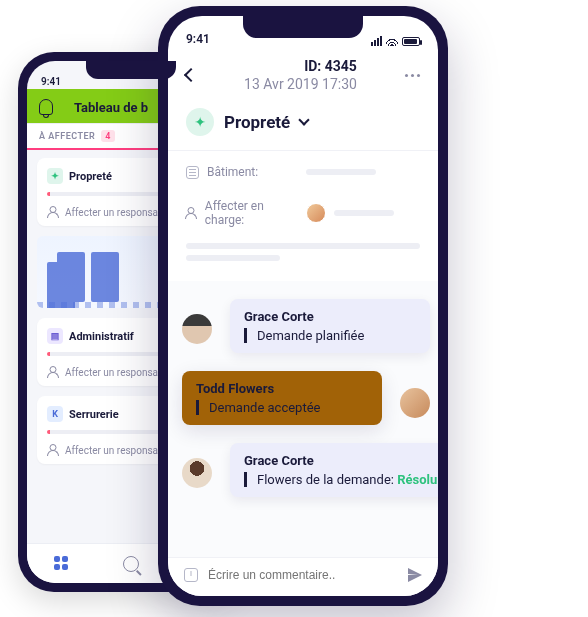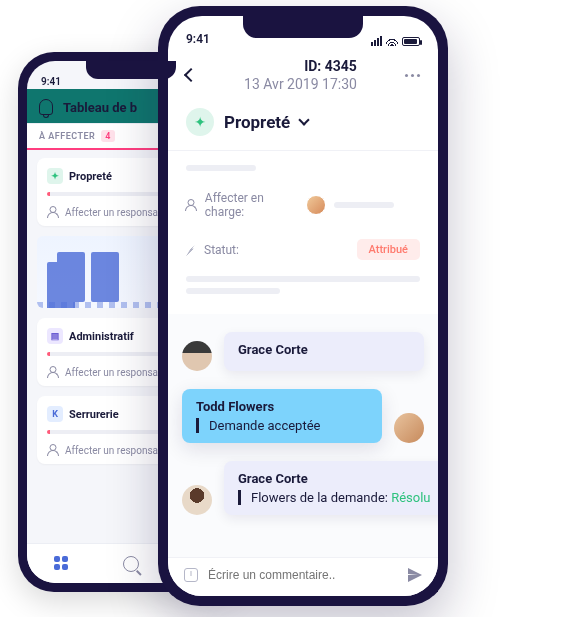--- a/index.html
+++ b/index.html
@@ -39,23 +39,23 @@
     z-index: 5;
   }
   .status-bar {
     height: 28px;
     display: flex; align-items: flex-end; justify-content: space-between;
     padding: 0 14px 2px;
     font-size: 10px; font-weight: 600;
     color: #1a1a3a;
   }
   .back-header {
-    background: #0f766e;
+    background: #84cc16;
     padding: 10px 12px 8px;
-    display: flex; align-items: center; gap: 10px;
+    display: flex; align-items: center; gap: 21px;
     border-bottom: 1px solid #eceef4;
   }
   .back-header .title {
     font-weight: 700; font-size: 13px;
     color: #1a1a3a;
   }
   .bell {
     width: 14px; height: 16px; border: 1.5px solid #1a1a3a;
     border-radius: 7px 7px 3px 3px;
     position: relative;
@@ -283,49 +283,49 @@
   }
   .doc-icon::before {
     content:""; position:absolute; left:2px; right:2px; top:3px;
     height:1px; background:#b5b7c8;
     box-shadow:0 3px 0 #b5b7c8, 0 6px 0 #b5b7c8;
   }
 
   
   .comments { flex:1; background:#fafbfd; padding:18px 14px 10px; overflow:visible; }
   .comment {
-    display:flex; align-items:flex-end; gap:12px;
+    display:flex; align-items:center; gap:18px;
     margin-bottom:18px;
   }
   .comment .av {
     width:30px; height:30px; border-radius:50%; flex:none;
     margin-top:6px;
     background:#d8c9b8;
   }
   .comment .bubble {
     background:#ecedfb;
     border-radius:8px;
     padding:10px 14px;
     min-width:200px;
     box-shadow:0 4px 12px rgba(26,19,64,.08);
   }
   .comment .bubble.outgoing {
-    background:#7dd3fc;
+    background:#a16207;
     box-shadow:0 6px 20px rgba(26,19,64,.12);
   }
   .comment .name { font-weight:700; font-size:13px; color:#1a1a3a; margin-bottom:4px; }
   .comment .body {
     font-size:13px; color:#1a1a3a;
     padding-left:10px;
     border-left:3px solid;
   }
   .accent-red { border-color:#ff5a7a; }
   .accent-teal { border-color:#3ac7c2; }
   .accent-green { border-color:#2ec27e; }
-  .resolved { color:#2ec27e; font-weight:400;margin-top:44px; }
+  .resolved { color:#2ec27e; font-weight:700;margin-top:44px; }
 
   .comment.outgoing-row {
     justify-content:flex-end;
     flex-direction:row-reverse;
     margin-right:-60px;
     position:relative;
     z-index:3;
   }
   .comment.outgoing-row .av {
     margin-top:10px;
@@ -476,58 +476,54 @@
     </div>
 
     <div class="category-row">
       <div class="cat-chip">✦</div>
       <div class="cat-name">Propreté</div>
       <div class="chev-down"></div>
     </div>
 
     <div class="detail-list">
       <div class="detail-row">
+        <div class="dlabel">
+          <span class="icon-outline build-icon"></span>
+          <span>Bâtiment:</span>
+        </div>
         <div class="dval">
             <div class="skel" style="width:70px"></div>
           </div>
       </div>
 
       <div class="detail-row">
         <div class="dlabel">
           <span class="person-icon"></span>
           <span>Affecter en charge:</span>
         </div>
         <div class="dval">
           <span class="avatar-sm"></span>
           <div class="skel" style="width:60px"></div>
         </div>
       </div>
 
-      <div class="detail-row">
-        <div class="dlabel">
-          <span class="bolt-icon"></span>
-          <span>Statut:</span>
-        </div>
-        <div class="dval" style="justify-content:flex-end">
-          <span class="status-pill">Attribué</span>
-        </div>
-      </div>
 
       <div class="desc-block">
         <div class="skel" style="width:100%"></div>
         <div class="skel" style="width:40%"></div>
       </div>
     </div>
 
     <div class="comments">
 
       <div class="comment">
         <div class="av" style="background:linear-gradient(180deg,#3a3a3a 40%,#e0c7b0 40%)"></div>
         <div class="bubble">
           <div class="name">Grace Corte</div>
+          <div class="body accent-red">Demande planifiée</div>
         </div>
       </div>
 
       <div class="comment outgoing-row">
         <div class="av"></div>
         <div class="bubble outgoing">
           <div class="name">Todd Flowers</div>
           <div class="body accent-teal">Demande acceptée</div>
         </div>
       </div>

